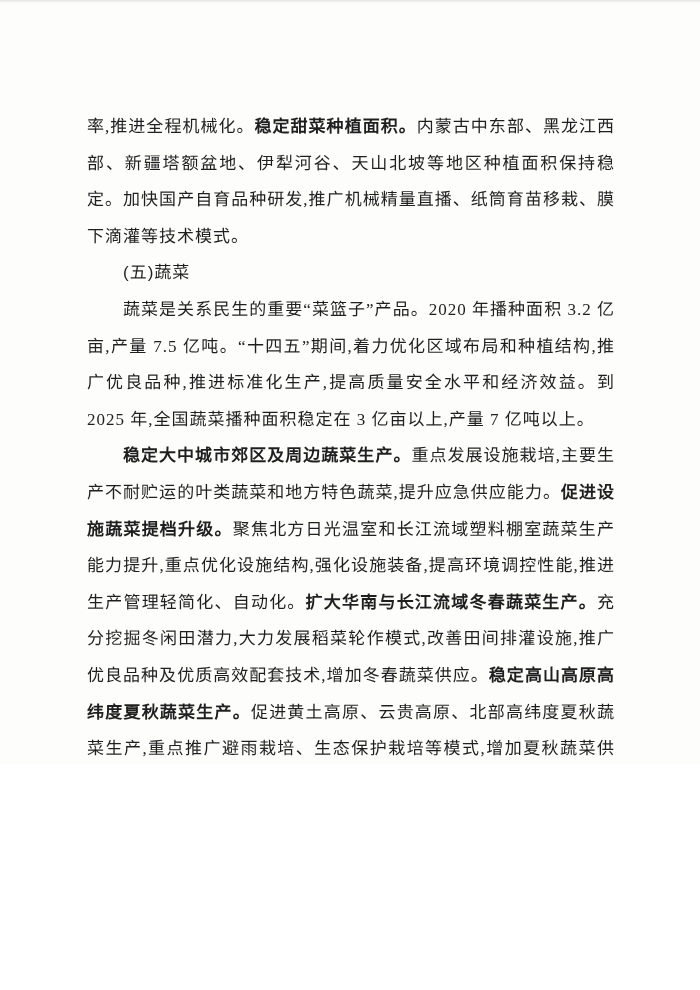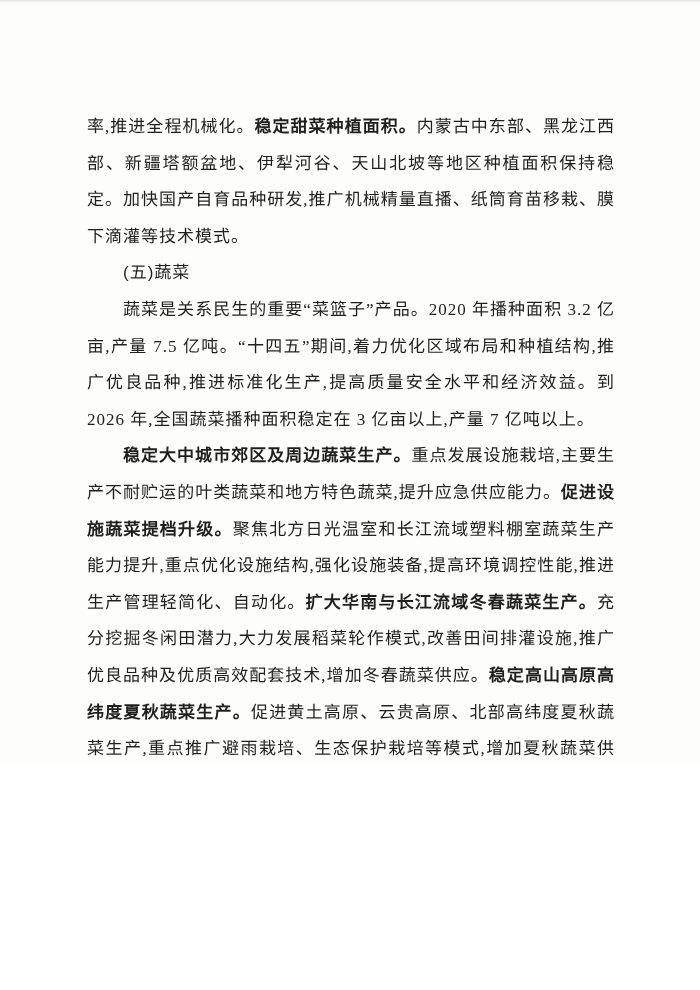--- a/index.html
+++ b/index.html
@@ -80,21 +80,21 @@
   }
 </style>
 </head>
 <body>
 
 <div class="page">
 
   <div class="content">
       <p class="para"><span class="seg">率,推进全程机械化。</span><span class="seg seg-bold">稳定甜菜种植面积。</span><span class="seg">内蒙古中东部、黑龙江西部、新疆塔额盆地、伊犁河谷、天山北坡等地区种植面积保持稳定。加快国产自育品种研发,推广机械精量直播、纸筒育苗移栽、膜下滴灌等技术模式。</span></p>
       <p class="para indent heading"><span class="seg seg-bold">(五)蔬菜</span></p>
-      <p class="para indent"><span class="seg">蔬菜是关系民生的重要“菜篮子”产品。2020 年播种面积 3.2 亿亩,产量 7.5 亿吨。“十四五”期间,着力优化区域布局和种植结构,推广优良品种,推进标准化生产,提高质量安全水平和经济效益。到 2026 年,全国蔬菜播种面积稳定在 3 亿亩以上,产量 7 亿吨以上。</span></p>
+      <p class="para indent"><span class="seg">蔬菜是关系民生的重要“菜篮子”产品。2020 年播种面积 3.2 亿亩,产量 7.5 亿吨。“十四五”期间,着力优化区域布局和种植结构,推广优良品种,推进标准化生产,提高质量安全水平和经济效益。到 2025 年,全国蔬菜播种面积稳定在 3 亿亩以上,产量 7 亿吨以上。</span></p>
       <p class="para indent"><span class="seg seg-bold">稳定大中城市郊区及周边蔬菜生产。</span><span class="seg">重点发展设施栽培,主要生产不耐贮运的叶类蔬菜和地方特色蔬菜,提升应急供应能力。</span><span class="seg seg-bold">促进设施蔬菜提档升级。</span><span class="seg">聚焦北方日光温室和长江流域塑料棚室蔬菜生产能力提升,重点优化设施结构,强化设施装备,提高环境调控性能,推进生产管理轻简化、自动化。</span><span class="seg seg-bold">扩大华南与长江流域冬春蔬菜生产。</span><span class="seg">充分挖掘冬闲田潜力,大力发展稻菜轮作模式,改善田间排灌设施,推广优良品种及优质高效配套技术,增加冬春蔬菜供应。</span><span class="seg seg-bold">稳定高山高原高纬度夏秋蔬菜生产。</span><span class="seg">促进黄土高原、云贵高原、北部高纬度夏秋蔬菜生产,重点推广避雨栽培、生态保护栽培等模式,增加夏秋蔬菜供应。长江以南地区加快研发推广耐热品种和栽培模式,增加地产蔬菜供应。</span></p>
     </div>
 
   <div class="footer">
     <span class="dash">—</span>
     <span class="num">35</span>
     <span class="dash">—</span>
   </div>
 
 </div>

